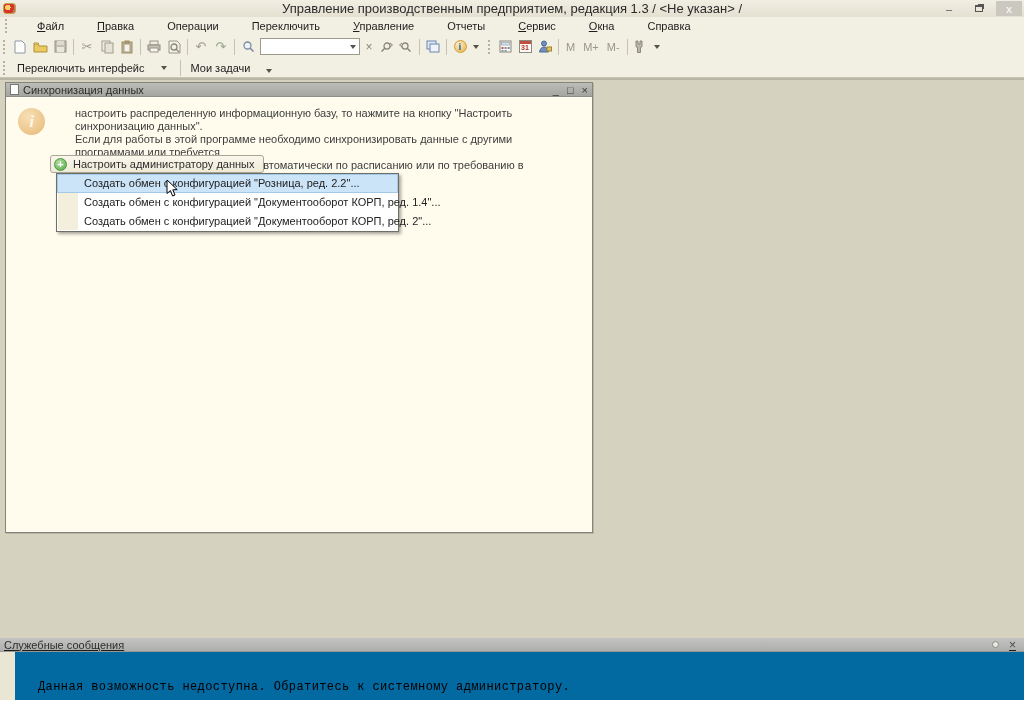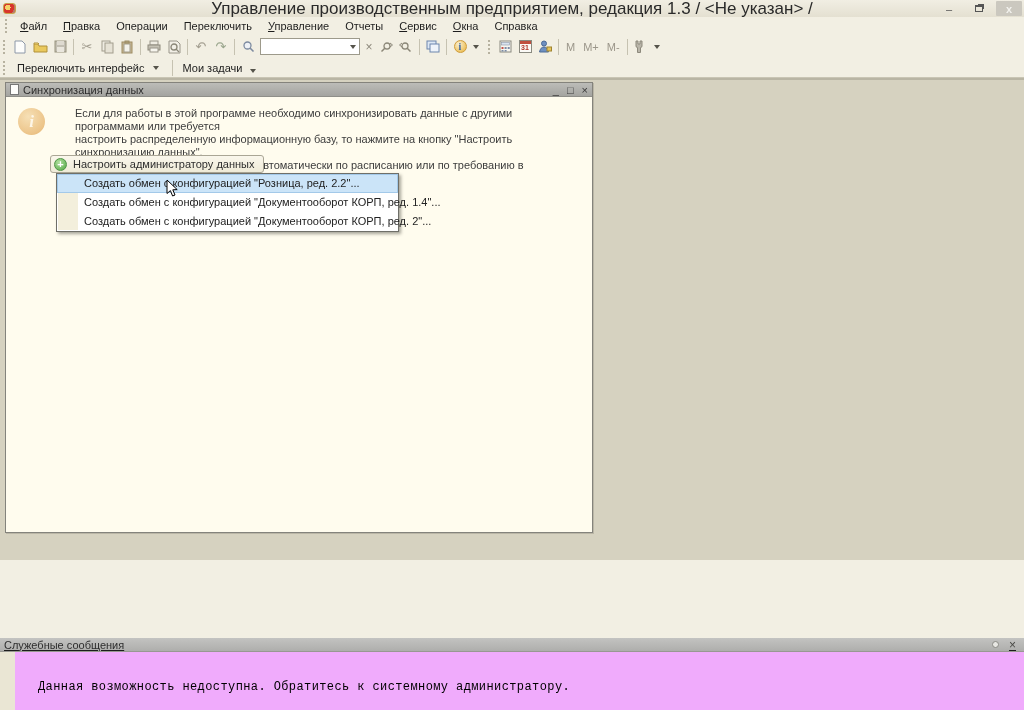--- a/index.html
+++ b/index.html
@@ -6,32 +6,32 @@
   html,body { width:1024px; height:719px; overflow:hidden; }
   body { font-family:"Liberation Sans", sans-serif; font-size:11px; color:#1d1d1d; }
   .app { position:relative; width:1024px; height:719px; background:#f2efe3; }
 
   
   .titlebar { position:absolute; top:0; left:0; width:1024px; height:17px;
     background:linear-gradient(#f1eee3,#e4e0d1); display:flex; align-items:center; }
   .app-icon { width:13px; height:11px; margin-left:3px; border-radius:3px;
     background:radial-gradient(circle at 35% 40%, #f4d268 0 30%, #d8342a 31% 70%, #b8786a 71%);
     border:1px solid #c9a24a; }
-  .title-text { position:absolute; left:0; right:0; text-align:center; font-size:17px; color:#2a2a2a; }
+  .title-text { position:absolute; left:0; right:0; text-align:center; font-size:13px; color:#2a2a2a; }
   .win-controls { position:absolute; right:2px; top:0; height:17px; display:flex; align-items:center; gap:4px; }
   .wc { width:26px; height:15px; display:flex; align-items:center; justify-content:center;
     font-size:11px; color:#555; cursor:default; }
   .wc.close { background:#cbc8bf; color:#f3f2ee; font-weight:bold; border-radius:1px; }
   .rsq { width:8px; height:7px; border:1px solid #555; border-top-width:2px; box-shadow:2px -2px 0 -1px #555; }
 
   
   .menubar { position:absolute; top:17px; left:0; width:1024px; height:18px;
     background:#f2efe3; display:flex; align-items:center; padding-left:4px; }
   .grip { width:3px; height:14px; border-left:2px dotted #b7b2a0; margin:0 4px 0 1px; }
-  .menu-item { display:inline-block; padding:8px 8px; color:#1d1d1d; }
+  .menu-item { display:inline-block; padding:8px 8px; color:#1d1d1d;margin-left:17px; }
   .menu-item.accel::first-letter { text-decoration:underline; }
 
   
   .toolbar { position:absolute; top:35px; left:0; width:1024px; height:23px;
     background:#f2efe3; display:flex; align-items:center; padding-left:2px; }
   .tbtn { width:20px; height:18px; display:flex; align-items:center; justify-content:center; }
   .sep { width:1px; height:16px; background:#c6c2b1; margin:0 3px; }
   .glyph { font-size:13px; color:#a39e90; line-height:1; }
   .search-wrap { display:flex; align-items:center; height:17px; border:1px solid #9d9a8b;
     background:#fff; width:100px; margin:0 2px; }
@@ -39,25 +39,25 @@
     font-family:"Liberation Sans", sans-serif; background:transparent; }
   .tri-down { width:0; height:0; border-left:3px solid transparent; border-right:3px solid transparent;
     border-top:4px solid #55534a; margin:0 3px; }
   .xbtn { font-size:12px; color:#8d897c; width:14px; text-align:center; }
   .mem { color:#9b968a; font-size:11px; padding:0 4px; }
 
   
   .toolbar2 { position:absolute; top:58px; left:0; width:1024px; height:20px;
     background:#f2efe3; display:flex; align-items:center; padding-left:2px;
     border-bottom:1px solid #c9c5b4; }
-  .tb2-btn { display:flex; align-items:center; gap:5px; padding:2px 7px; color:#1d1d1d; }
+  .tb2-btn { display:flex; align-items:center; gap:13px; padding:2px 7px; color:#1d1d1d; }
   .rule { position:absolute; top:78px; left:0; width:1024px; height:2px; background:#b9b5a4; }
 
   
-  .mdi { position:absolute; top:80px; left:0; width:1024px; height:480px; background:#d6d2c0; }
+  .mdi { position:absolute; top:80px; left:0; width:1024px; height:558px; background:#d6d2c0; }
 
   
   .dialog { position:absolute; left:5px; top:2px; width:588px; height:451px;
     border:1px solid #84837c; background:#fffcee; box-shadow:1px 1px 0 #bab6a6; }
   .dlg-titlebar { height:14px; background:linear-gradient(#bcbcb8,#a4a4a0);
     display:flex; align-items:center; padding:0 4px; border-bottom:1px solid #8f8f89; }
   .dlg-icon { width:9px; height:11px; background:#fdfdfb; border:1px solid #777; margin-right:4px; }
   .dlg-title { flex:1; font-size:11px; color:#2c2c2c; }
   .dlg-controls { display:flex; gap:8px; font-size:11px; color:#3a3a3a; }
   .dlg-client { position:relative; height:435px; }
@@ -88,21 +88,21 @@
   .cursor { position:absolute; left:160px; top:82px; z-index:5; }
 
   
   .msg-panel { position:absolute; top:638px; left:0; width:1024px; height:81px; background:#fff;text-decoration:underline; }
   .msg-header { height:14px; background:linear-gradient(#c3c3c1,#aeaeac);
     display:flex; align-items:center; padding:0 4px; color:#2e2e2e; font-size:11px;
     border-bottom:1px solid #989892; }
   .msg-header .spacer { flex:1; }
   .pin-icon { width:7px; height:7px; border-radius:50%; background:#e7e7e3; border:1px solid #8a8a84; margin-right:10px; }
   .msg-close { font-size:12px; color:#4a4a46; margin-right:4px; }
-  .msg-body { position:relative; height:58px; background:#f0abfc;padding-left:43px; }
+  .msg-body { position:relative; height:48px; background:#0369a1;padding-left:43px; }
   .msg-gutter { position:absolute; left:0; top:0; bottom:0; width:15px; background:#eae6d4; }
   .msg-lines { position:absolute; left:38px; top:2px; font-family:"Liberation Mono", monospace;
     font-size:12px; line-height:13.5px; color:#000; letter-spacing:0.4px; white-space:pre; }
 
   svg { display:block; }
 </style>
 </head>
 <body>
 
 <div class="app">
@@ -300,22 +300,22 @@
         <span class="dlg-title">Синхронизация данных</span>
         <span class="dlg-controls">
           <span>_</span>
           <span>□</span>
           <span>×</span>
         </span>
       </div>
       <div class="dlg-client">
         <div class="info-circle">i</div>
         <div class="info-text">
+          <span>настроить распределенную информационную базу, то нажмите на кнопку "Настроить синхронизацию данных".</span>
           <span>Если для работы в этой программе необходимо синхронизировать данные с другими программами или требуется</span>
-          <span>настроить распределенную информационную базу, то нажмите на кнопку "Настроить синхронизацию данных".</span>
           <span>Данные могут синхронизироваться автоматически по расписанию или по требованию в любой момент времени.</span>
         </div>
 
         <button class="cfg-btn">
           <span class="plus-circle">+</span>
           <span>Настроить администратору данных</span>
         </button>
 
         <div class="dropdown-menu">
           <div class="menu-gutter"></div>

